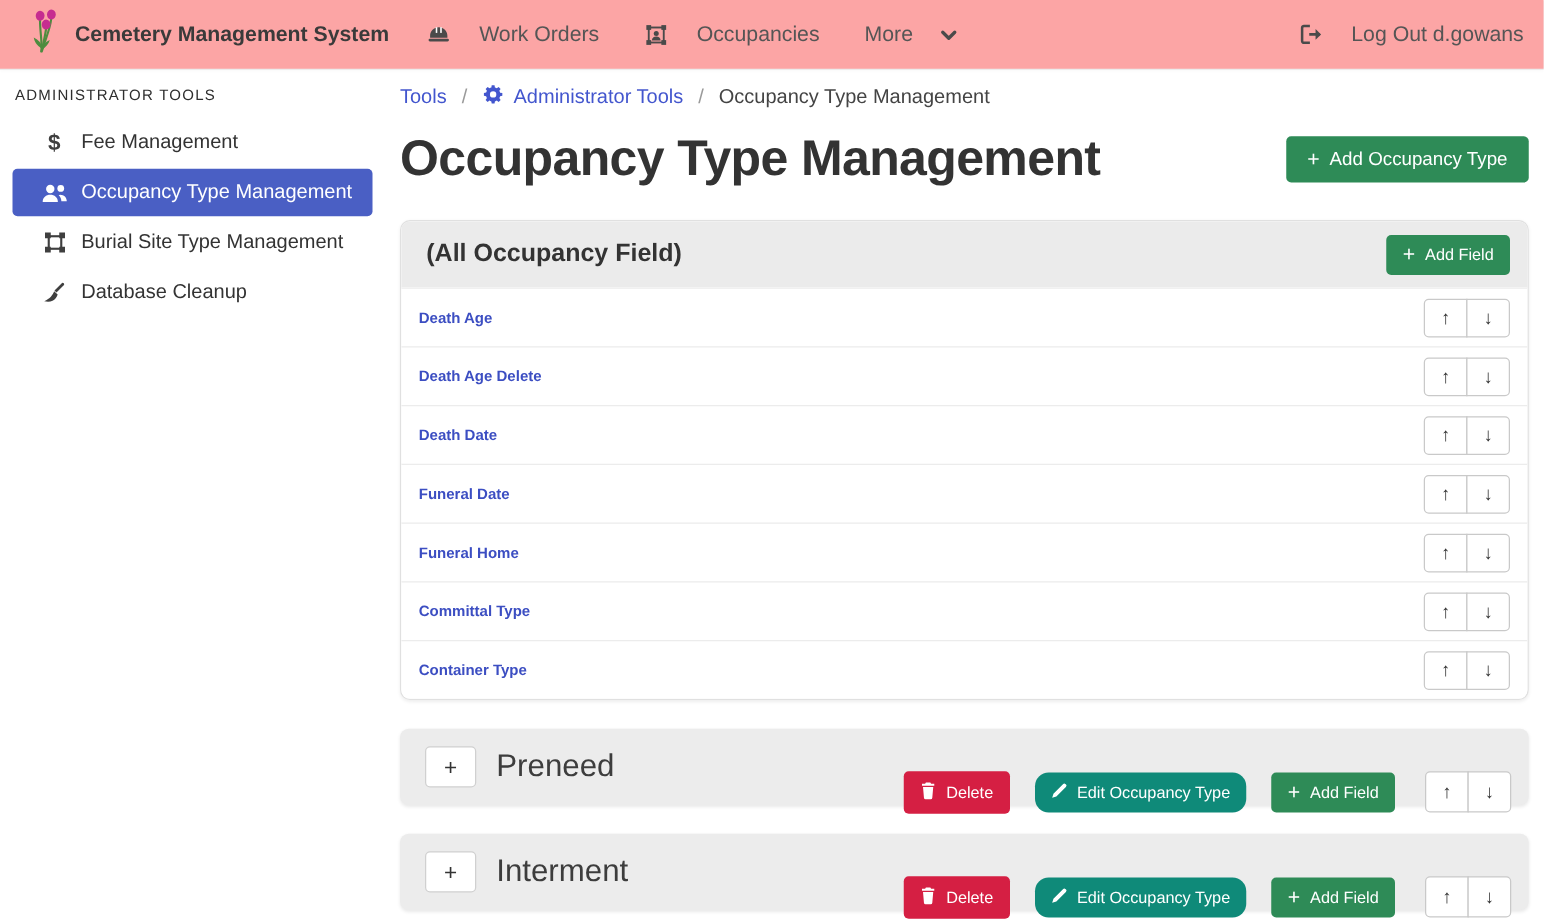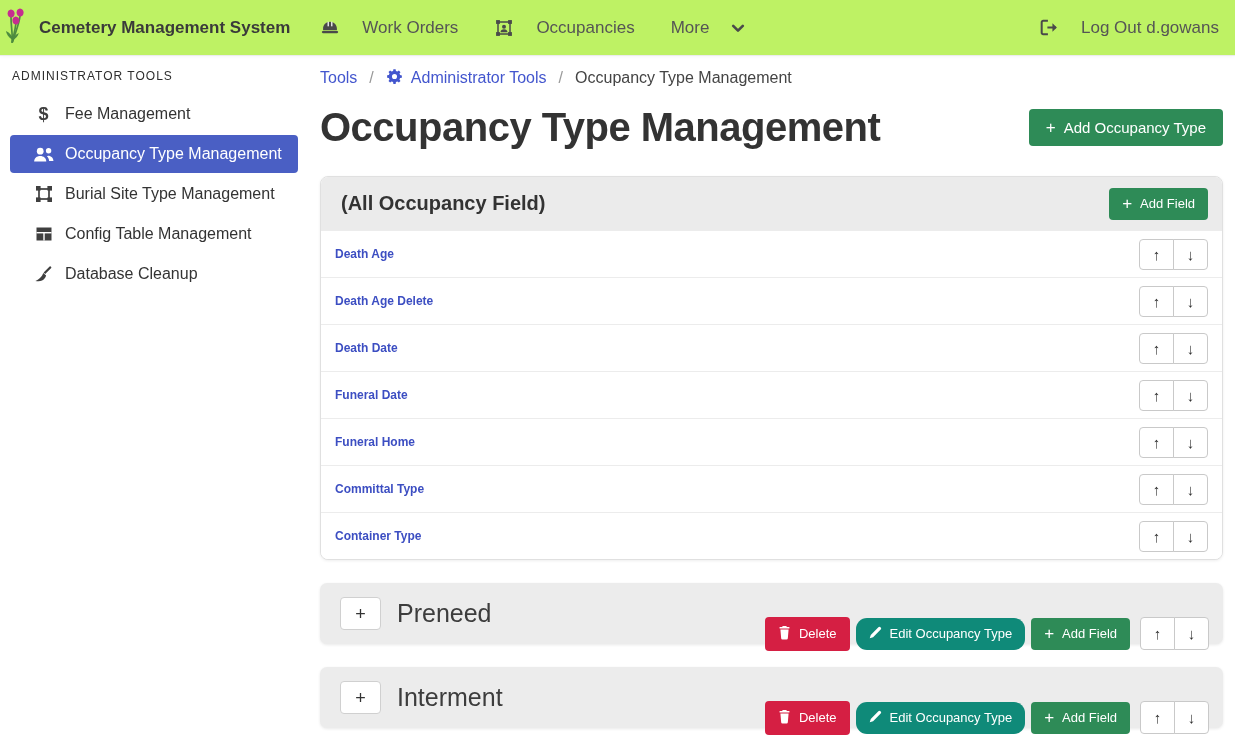--- a/index.html
+++ b/index.html
@@ -1,21 +1,21 @@
 <!DOCTYPE html>
 <html><head>
 <meta charset="utf-8">
 <style>
   * { box-sizing: border-box; margin: 0; padding: 0; }
   html, body { width: 1235px; height: 738px; overflow: hidden; background: #fff; }
   body { font-family: "Liberation Sans", sans-serif; color: #333; cursor: default; }
 
   
-  .navbar { height: 55px; display: flex; align-items: center; padding: 0 16px 0 3px;
-            background: #bef264; box-shadow: 0 1px 0 #ececec, 0 2px 3px rgba(0,0,0,.03);
+  .navbar { height: 55px; display: flex; align-items: center; padding: 0 16px 0 24px;
+            background: #fca5a5; box-shadow: 0 1px 0 #ececec, 0 2px 3px rgba(0,0,0,.03);
             position: relative; z-index: 5; }
   .brand { display: flex; align-items: center; gap: 9px; }
   .brand-title { font-size: 17px; font-weight: bold; color: #3a3a3a; }
   .nav-items { display: flex; align-items: center; margin-left: 30px; gap: 36px; }
   .nav-item { display: flex; align-items: center; gap: 22px; color: #555; font-size: 17px; cursor: pointer; justify-content: center; }
   .nav-item .ic { display: flex; color: #4a4a4a; }
   .nav-right { margin-left: auto; }
 
   
   .layout { display: flex; align-items: flex-start; }
@@ -68,21 +68,21 @@
   .arrow-btn.down { border-radius: 0 4px 4px 0; margin-left: -1px; }
   .arrow-btn.tall { height: 33px; }
 
   
   .section-bar { margin-top: 23px; background: #ececec; border-radius: 7px; height: 61px;
                  display: flex; align-items: center; padding: 0 14px 0 20px;
                  box-shadow: 0 1px 3px rgba(0,0,0,.09); }
   .expand-btn { width: 41px; height: 33px; background: #fff; border: 1px solid #d0d0d0; border-radius: 4px;
                 font-size: 18px; color: #333; cursor: pointer; font-family: inherit; line-height: 1; }
   .section-title { margin-left: 16px; font-size: 25px; color: #3d3d3d; }
-  .section-actions { margin-left: auto; display: flex; align-items: center; gap: 6px; margin-top: 40px; }
+  .section-actions { margin-left: auto; display: flex; align-items: center; gap: 20px; margin-top: 40px; }
   .section-actions .arrow-group { margin-left: 4px; }
 </style>
 </head>
 <body>
 
 <div class="navbar">
   <div class="brand">
     <span>
       <svg width="27" height="38" viewBox="0 0 27 38">
         <g fill="none" stroke="#4e8c3f" stroke-width="1.7">
@@ -184,32 +184,20 @@
           <rect x="4" y="4" width="10" height="10" fill="none" stroke="currentColor" stroke-width="1.7"></rect>
           <rect x="1" y="1" width="4.6" height="4.6"></rect>
           <rect x="12.4" y="1" width="4.6" height="4.6"></rect>
           <rect x="1" y="12.4" width="4.6" height="4.6"></rect>
           <rect x="12.4" y="12.4" width="4.6" height="4.6"></rect>
         </svg>
       </span>
       <span>Burial Site Type Management</span>
     </div>
 
-    <div class="side-item">
-      <span class="icon">
-        <svg width="18" height="18" viewBox="0 0 18 18" fill="currentColor">
-          <path d="M1.5 2.5h15v13h-15z"></path>
-          <g fill="#fff">
-            <rect x="1.5" y="7" width="15" height="1.4"></rect>
-            <rect x="8.3" y="7" width="1.4" height="8.5"></rect>
-          </g>
-        </svg>
-      </span>
-      <span>Config Table Management</span>
-    </div>
 
     <div class="side-item">
       <span class="icon">
         <svg width="19" height="19" viewBox="0 0 18 18" fill="currentColor">
           <path d="M10.6 8.6 16.3 2.9a1.1 1.1 0 0 0-1.5-1.5L9.1 7.1z"></path>
           <path d="M8.8 7.5c-1 2.8-3 5.6-7.5 7.6 2.6.6 4.6.4 6.3-.3 1.9-.8 3.2-2.6 3.9-4.8z"></path>
         </svg>
       </span>
       <span>Database Cleanup</span>
     </div>

